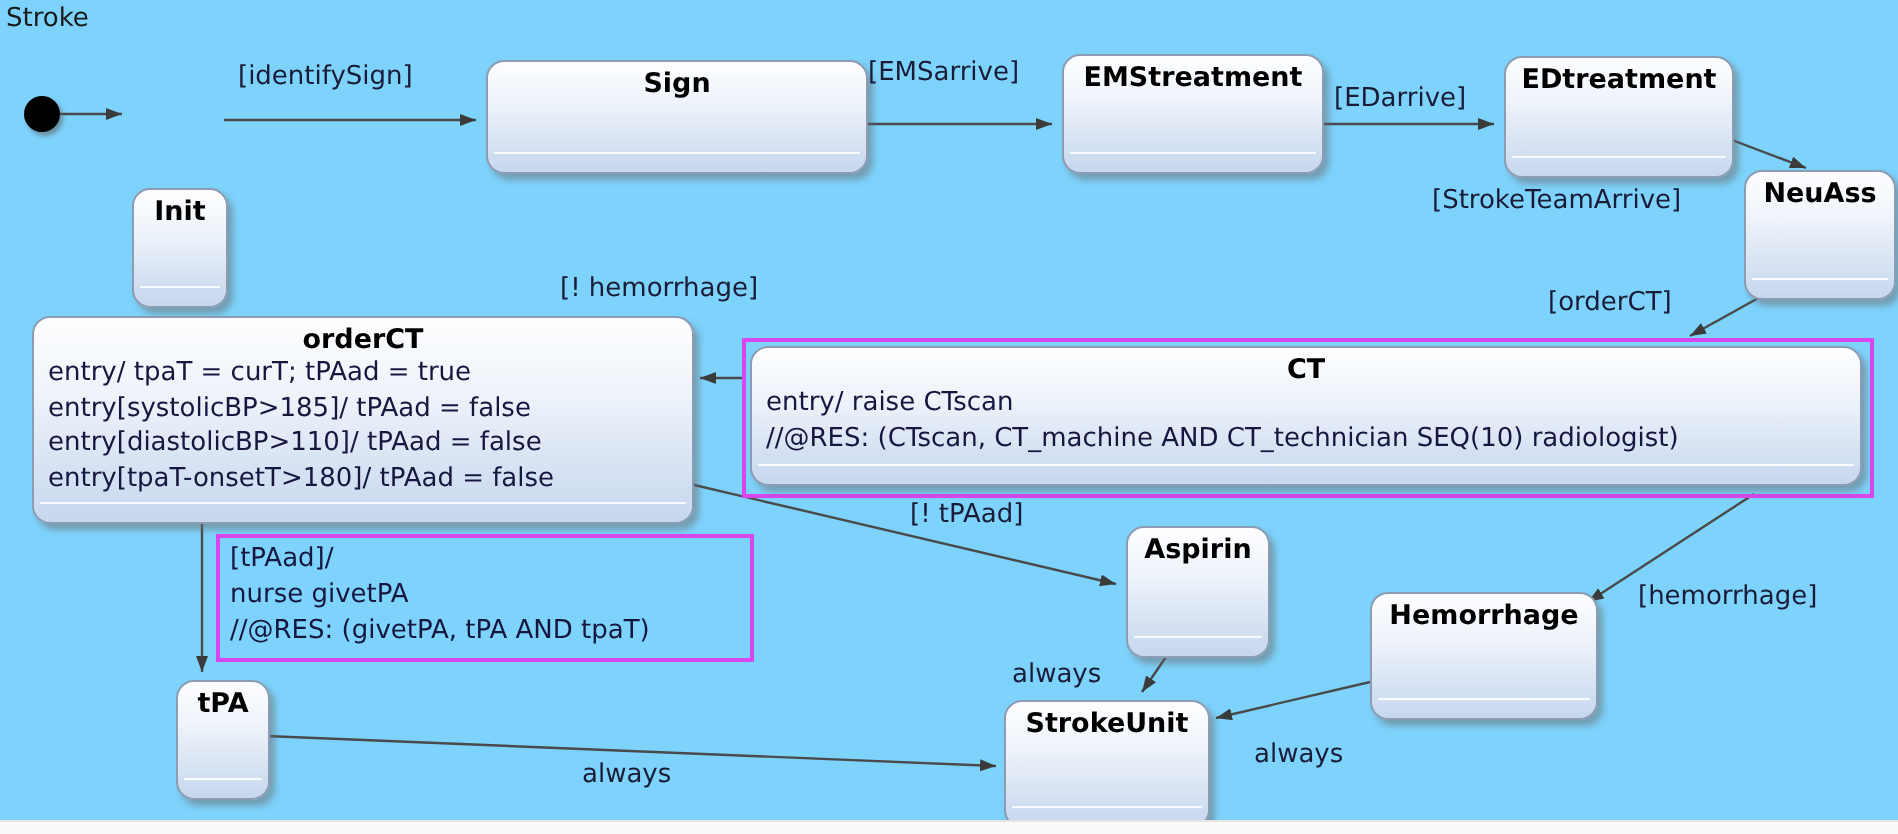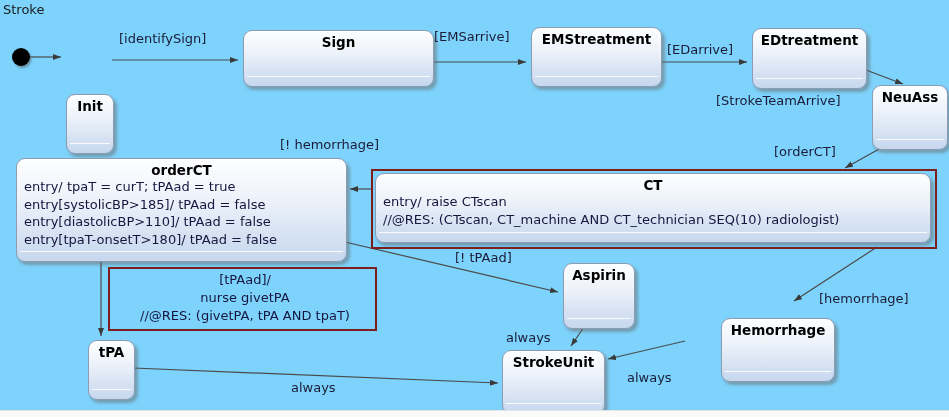--- a/index.html
+++ b/index.html
@@ -11,21 +11,21 @@
   .state{position:absolute;border:1px solid #8b9cb3;border-radius:9px;
          background:linear-gradient(180deg,#fdfeff 0%,#eef3fa 38%,#dae5f4 68%,#c6d7ee 100%);
          box-shadow:2.5px 3px 3px rgba(105,105,105,.5);}
   .state::after{content:"";position:absolute;left:3px;right:3px;bottom:9px;
          border-top:1px solid rgba(255,255,255,.85);}
   .state .title{font-weight:bold;font-size:13.5px;color:#000;text-align:center;
          padding-top:3px;white-space:nowrap;overflow:hidden;}
   .state .line{font-size:13px;color:#16163f;line-height:17.5px;padding:0 7px;white-space:nowrap;}
   .center-body .line{text-align:center;}
   .tlabel{position:absolute;font-size:13px;color:#1b1b38;white-space:nowrap;}
-  .highlight{position:absolute;border:2px solid #7f1d1d;text-align:center;}
+  .highlight{position:absolute;border:2px solid #d946ef;}
   .annot .line{font-size:13px;color:#16163f;line-height:18px;white-space:nowrap;}
   .annot{padding:2px 0 0 5px;}
   svg.arrows{position:absolute;left:0;top:0;width:949px;height:417px;pointer-events:none;}
   .bottom-strip{position:absolute;left:0;right:0;bottom:0;height:6px;background:#fafaf9;
          border-top:1px solid #e4e4e2;}
 </style>
 </head>
 <body>
 
 <div id="canvas">
@@ -103,21 +103,21 @@
   </div>
 
   <div class="state" style="left:563px;top:263px;width:70px;height:64px;">
     <div class="title">Aspirin</div>
   </div>
 
   <div class="state" style="left:502px;top:350px;width:101px;height:62px;">
     <div class="title">StrokeUnit</div>
   </div>
 
-  <div class="state" style="left:685px;top:318px;width:112px;height:62px;margin-left:36px;">
+  <div class="state" style="left:685px;top:296px;width:112px;height:62px;">
     <div class="title">Hemorrhage</div>
   </div>
 
   <div class="tlabel" style="left:119px;top:31px;">[identifySign]</div>
   <div class="tlabel" style="left:434px;top:29px;">[EMSarrive]</div>
   <div class="tlabel" style="left:667px;top:42px;">[EDarrive]</div>
   <div class="tlabel" style="left:716px;top:93px;">[StrokeTeamArrive]</div>
   <div class="tlabel" style="left:774px;top:144px;">[orderCT]</div>
   <div class="tlabel" style="left:280px;top:137px;">[! hemorrhage]</div>
   <div class="tlabel" style="left:455px;top:250px;">[! tPAad]</div>

